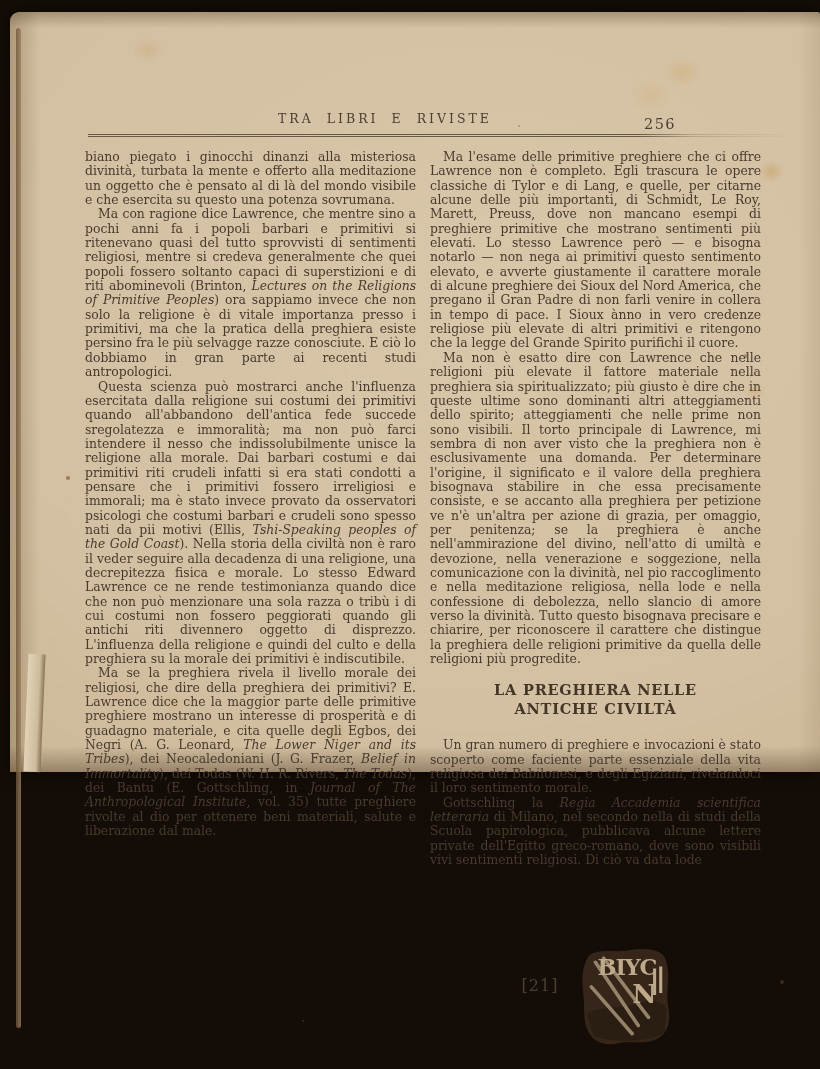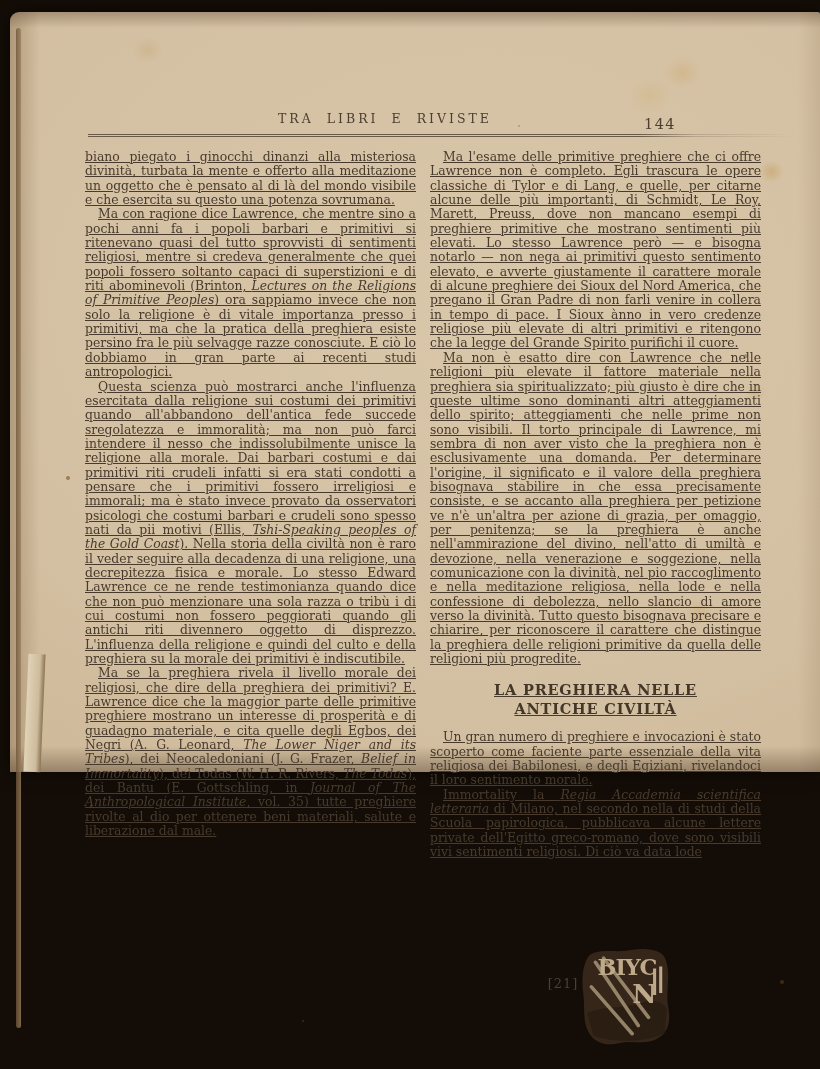--- a/index.html
+++ b/index.html
@@ -48,56 +48,56 @@
              background:
                linear-gradient(90deg, rgba(72,57,42,.9) 0%, rgba(72,57,42,.9) 78%,
                                rgba(72,57,42,.25) 86%, rgba(72,57,42,0) 100%);
              -webkit-mask:linear-gradient(#000 1.4px, transparent 1.4px, transparent 2px, #000 2px, #000 2.6px, transparent 2.6px);
              mask:linear-gradient(#000 1.4px, transparent 1.4px, transparent 2px, #000 2px, #000 2.6px, transparent 2.6px);
              opacity:.85;}
   
   .columns{position:absolute;left:75px;top:138px;width:676px;display:flex;gap:14px;}
   .column{width:331px;flex:none;color:#48три;}
   .column{color:#483b2e;font-size:12.4px;line-height:14.35px;text-align:justify;
-          -webkit-hyphens:auto;hyphens:auto;text-decoration:underline;}
+          -webkit-hyphens:auto;hyphens:auto;}
   .para{margin:0;text-indent:13px;}
   .para.noindent{text-indent:0;}
   .para .it{font-style:italic;}
-  .col-heading{margin:14px 0 12px 0;text-align:center;font-size:14.5px;line-height:19px;
+  .col-heading{margin:14px 0 20px 0;text-align:center;font-size:14.5px;line-height:19px;
                font-weight:bold;letter-spacing:.8px;text-indent:0;color:#443728;}
   
-  .plate-number{position:absolute;left:523px;top:964px;width:60px;text-align:center;
-                font-size:13px;letter-spacing:1px;color:#4c3f31;}
+  .plate-number{position:absolute;left:500px;top:964px;width:60px;text-align:center;
+                font-size:16px;letter-spacing:1px;color:#4c3f31;}
   .stamp{position:absolute;left:563px;top:934px;width:102px;height:102px;opacity:.92;}
 </style>
 </head>
 <body>
 
 <div class="stage">
   <div class="page">
     <div class="edge-left"></div>
     <div class="specks"></div>
 
     <div class="running-head">TRA LIBRI E RIVISTE</div>
-    <div class="page-number">144</div>
+    <div class="page-number">256</div>
     <div class="head-rule"></div>
 
     <div class="columns">
       <div class="column">
           <p class="para noindent"><span>biano piegato i ginocchi dinanzi alla misteriosa divinità, turbata la mente e offerto alla meditazione un oggetto che è pensato al di là del mondo visibile e che esercita su questo una potenza sovrumana.</span></p>
           <p class="para"><span>Ma con ragione dice Lawrence, che mentre sino a pochi anni fa i popoli barbari e primitivi si ritenevano quasi del tutto sprovvisti di sentimenti religiosi, mentre si credeva generalmente che quei popoli fossero soltanto capaci di superstizioni e di riti abominevoli (Brinton, </span><span class="it">Lectures on the Religions of Primitive Peoples</span><span>) ora sappiamo invece che non solo la religione è di vitale importanza presso i primitivi, ma che la pratica della preghiera esiste persino fra le più selvagge razze conosciute. E ciò lo dobbiamo in gran parte ai recenti studi antropologici.</span></p>
           <p class="para"><span>Questa scienza può mostrarci anche l'influenza esercitata dalla religione sui costumi dei primitivi quando all'abbandono dell'antica fede succede sregolatezza e immoralità; ma non può farci intendere il nesso che indissolubilmente unisce la religione alla morale. Dai barbari costumi e dai primitivi riti crudeli infatti si era stati condotti a pensare che i primitivi fossero irreligiosi e immorali; ma è stato invece provato da osservatori psicologi che costumi barbari e crudeli sono spesso nati da pii motivi (Ellis, </span><span class="it">Tshi-Speaking peoples of the Gold Coast</span><span>). Nella storia della civiltà non è raro il veder seguire alla decadenza di una religione, una decrepitezza fisica e morale. Lo stesso Edward Lawrence ce ne rende testimonianza quando dice che non può menzionare una sola razza o tribù i di cui costumi non fossero peggiorati quando gli antichi riti divennero oggetto di disprezzo. L'influenza della religione e quindi del culto e della preghiera su la morale dei primitivi è indiscutibile.</span></p>
           <p class="para"><span>Ma se la preghiera rivela il livello morale dei religiosi, che dire della preghiera dei primitivi? E. Lawrence dice che la maggior parte delle primitive preghiere mostrano un interesse di prosperità e di guadagno materiale, e cita quelle degli Egbos, dei Negri (A. G. Leonard, </span><span class="it">The Lower Niger and its Tribes</span><span>), dei Neocaledoniani (J. G. Frazer, </span><span class="it">Belief in Immortality</span><span>), dei Todas (W. H. R. Rivers, </span><span class="it">The Todas</span><span>), dei Bantu (E. Gottschling, in </span><span class="it">Journal of The Anthropological Institute</span><span>, vol. 35) tutte preghiere rivolte al dio per ottenere beni materiali, salute e liberazione dal male.</span></p>
         </div>
       <div class="column">
           <p class="para"><span>Ma l'esame delle primitive preghiere che ci offre Lawrence non è completo. Egli trascura le opere classiche di Tylor e di Lang, e quelle, per citarne alcune delle più importanti, di Schmidt, Le Roy, Marett, Preuss, dove non mancano esempi di preghiere primitive che mostrano sentimenti più elevati. Lo stesso Lawrence però — e bisogna notarlo — non nega ai primitivi questo sentimento elevato, e avverte giustamente il carattere morale di alcune preghiere dei Sioux del Nord America, che pregano il Gran Padre di non farli venire in collera in tempo di pace. I Sioux ànno in vero credenze religiose più elevate di altri primitivi e ritengono che la legge del Grande Spirito purifichi il cuore.</span></p>
           <p class="para"><span>Ma non è esatto dire con Lawrence che nelle religioni più elevate il fattore materiale nella preghiera sia spiritualizzato; più giusto è dire che in queste ultime sono dominanti altri atteggiamenti dello spirito; atteggiamenti che nelle prime non sono visibili. Il torto principale di Lawrence, mi sembra di non aver visto che la preghiera non è esclusivamente una domanda. Per determinare l'origine, il significato e il valore della preghiera bisognava stabilire in che essa precisamente consiste, e se accanto alla preghiera per petizione ve n'è un'altra per azione di grazia, per omaggio, per penitenza; se la preghiera è anche nell'ammirazione del divino, nell'atto di umiltà e devozione, nella venerazione e soggezione, nella comunicazione con la divinità, nel pio raccoglimento e nella meditazione religiosa, nella lode e nella confessione di debolezza, nello slancio di amore verso la divinità. Tutto questo bisognava precisare e chiarire, per riconoscere il carattere che distingue la preghiera delle religioni primitive da quella delle religioni più progredite.</span></p>
           <h2 class="col-heading">LA PREGHIERA NELLE<br>ANTICHE CIVILTÀ</h2>
           <p class="para"><span>Un gran numero di preghiere e invocazioni è stato scoperto come faciente parte essenziale della vita religiosa dei Babilonesi, e degli Egiziani, rivelandoci il loro sentimento morale.</span></p>
-          <p class="para"><span>Immortality la </span><span class="it">Regia Accademia scientifica letteraria</span><span> di Milano, nel secondo nella di studi della Scuola papirologica, pubblicava alcune lettere private dell'Egitto greco-romano, dove sono visibili vivi sentimenti religiosi. Di ciò va data lode</span></p>
+          <p class="para"><span>Gottschling la </span><span class="it">Regia Accademia scientifica letteraria</span><span> di Milano, nel secondo nella di studi della Scuola papirologica, pubblicava alcune lettere private dell'Egitto greco-romano, dove sono visibili vivi sentimenti religiosi. Di ciò va data lode</span></p>
         </div>
     </div>
 
     <div class="plate-number">[21]</div>
 
     <svg class="stamp" viewBox="0 0 100 100">
       <path d="M16 9 C27 2 43 7 57 4 C73 1 89 4 91 14 C96 28 91 44 93 58
                C96 72 94 84 84 90 C72 98 58 92 46 95 C32 99 20 94 15 84
                C9 72 12 60 10 46 C8 30 10 17 16 9 Z" fill="#38291b"></path>
       <path d="M14 66 C30 58 52 62 70 55 C80 52 90 56 92 62 L90 84 C80 94 40 96 20 88 Z" fill="#2c2014"></path>

